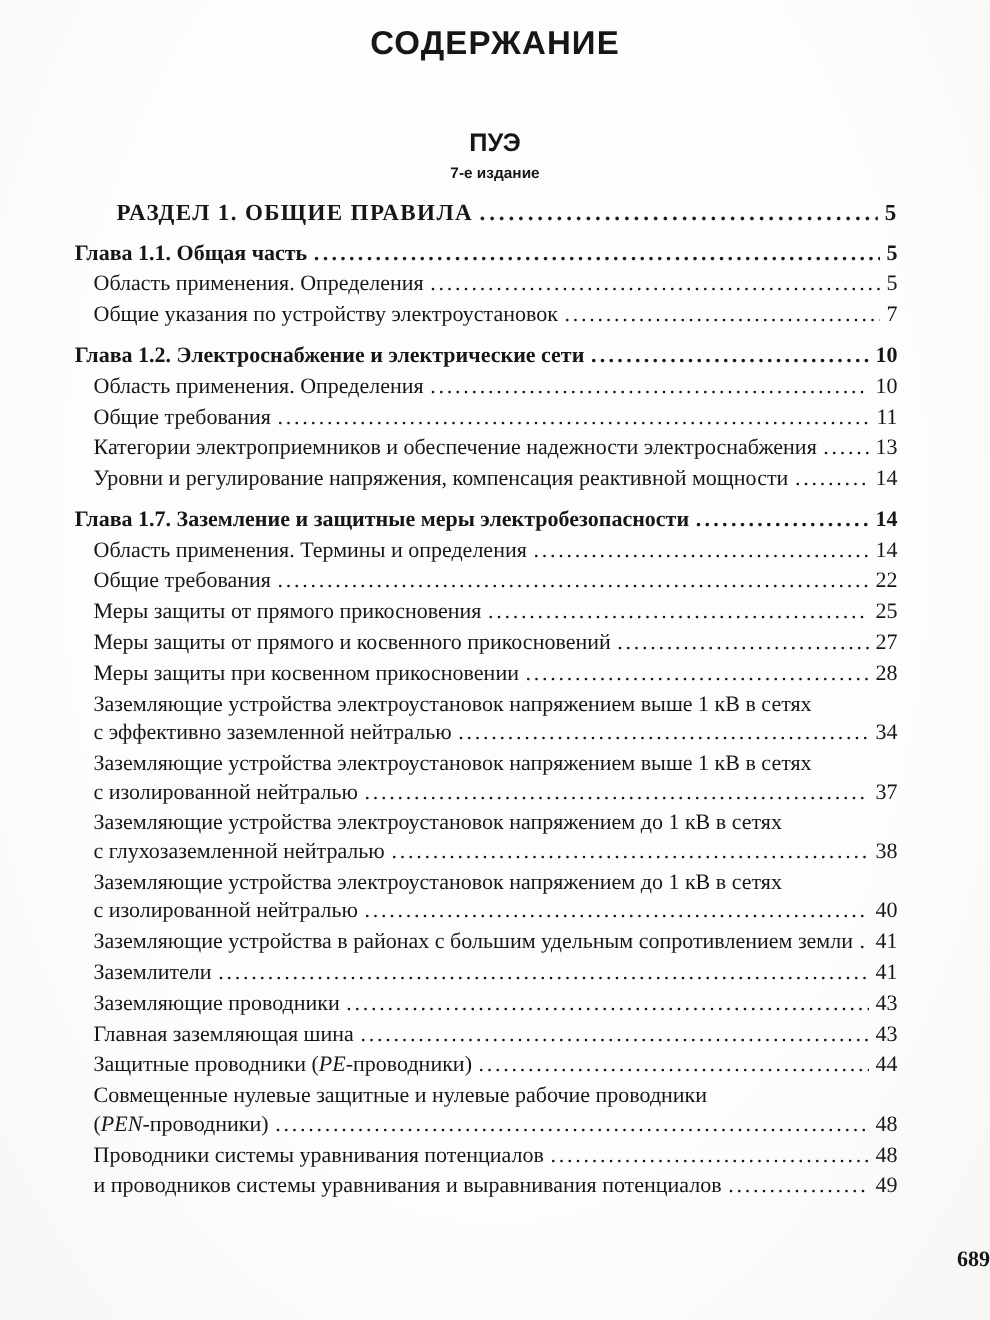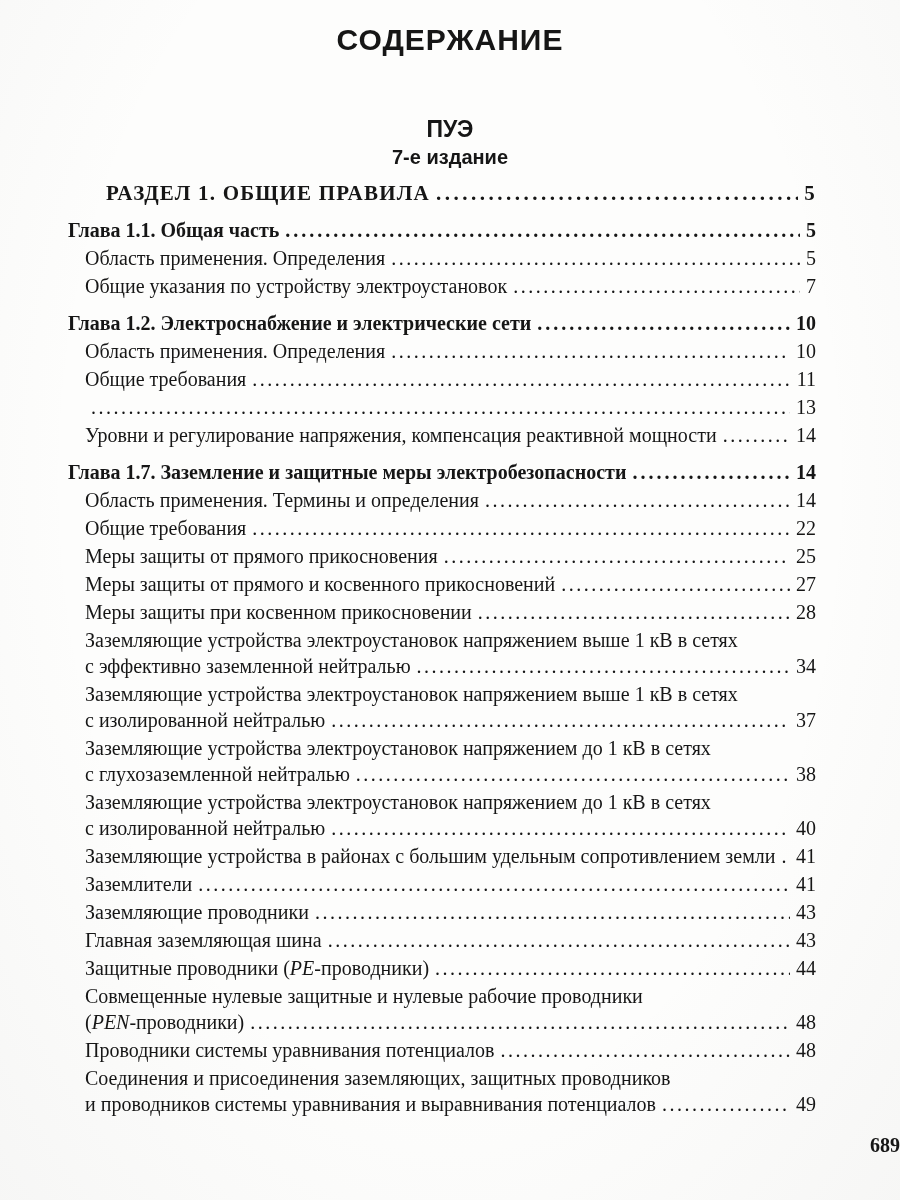--- a/index.html
+++ b/index.html
@@ -28,21 +28,21 @@
     letter-spacing: 1px;
     margin: 0;
   }
   .subtitle {
     margin-top: 58px;
     text-align: center;
     font-family: "Liberation Sans", sans-serif;
     font-weight: bold;
   }
   .subtitle .l1 { font-size: 23px; line-height: 26px; }
-  .subtitle .l2 { font-size: 20px; line-height: 26px; margin-top: 2px; }
+  .subtitle .l2 { font-size: 14px; line-height: 26px; margin-top: 2px; }
 
   .toc {
     margin-top: 10px;
     padding: 0 84px 0 68px;
   }
   .entry { font-size: 20px; margin-top: 2px; }
   .entry .row {
     display: flex;
     align-items: baseline;
     line-height: 26px;
@@ -138,20 +138,21 @@
       </div>
       <div class="entry item">
         <div class="row">
           <span class="label">Общие требования</span>
           <span class="dots"></span>
           <span class="pagenum">11</span>
         </div>
       </div>
       <div class="entry item">
         <div class="row">
+          <span class="label">Категории электроприемников и обеспечение надежности электроснабжения</span>
           <span class="dots"></span>
           <span class="pagenum">13</span>
         </div>
       </div>
       <div class="entry item">
         <div class="row">
           <span class="label">Уровни и регулирование напряжения, компенсация реактивной мощности</span>
           <span class="dots"></span>
           <span class="pagenum">14</span>
         </div>
@@ -284,23 +285,20 @@
         </div>
       </div>
       <div class="entry item">
         <div class="row">
           <span class="label">Проводники системы уравнивания потенциалов</span>
           <span class="dots"></span>
           <span class="pagenum">48</span>
         </div>
       </div>
       <div class="entry item">
-        <div class="row">
-          <span class="label">Соединения и присоединения заземляющих, защитных проводников</span>
-        </div>
         <div class="row">
           <span class="label">и проводников системы уравнивания и выравнивания потенциалов</span>
           <span class="dots"></span>
           <span class="pagenum">49</span>
         </div>
       </div>
     </div>
 
   <div class="folio">689</div>
 </div>

